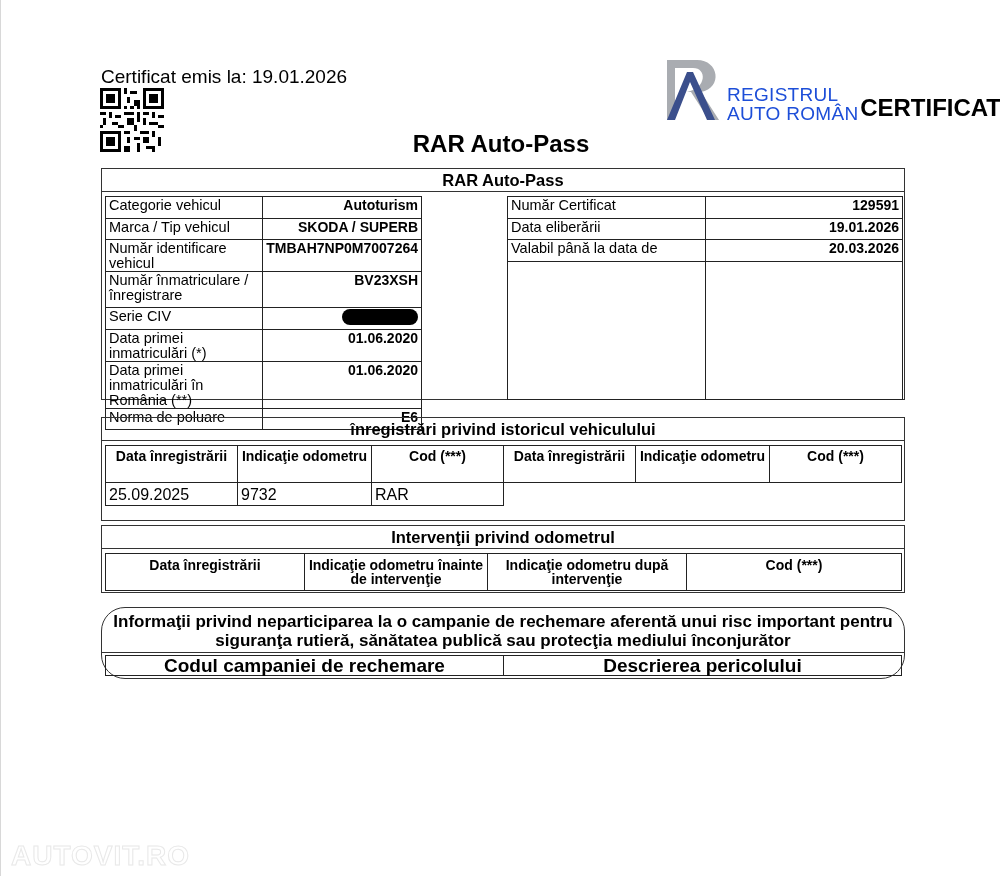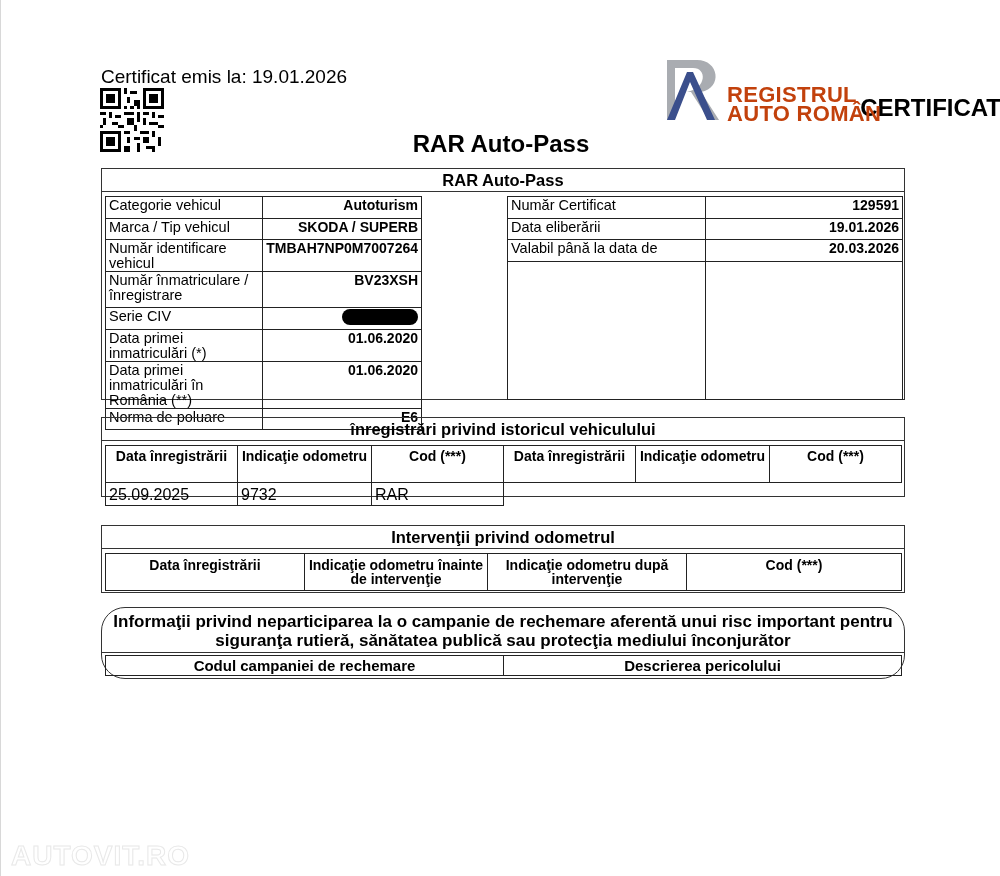--- a/index.html
+++ b/index.html
@@ -7,54 +7,54 @@
   body { font-family: "Liberation Sans", "DejaVu Sans", sans-serif; color: #000; position: relative; }
   .page { position: absolute; left: 0; top: 0; width: 1000px; height: 876px; border-left: 1px solid #d8d8d8; }
 
   .issued { position: absolute; left: 100px; top: 66px; font-size: 19px; text-align: right; }
   .qr { position: absolute; left: 99px; top: 88px; width: 64px; height: 64px; }
 
   .title1 { position: absolute; left: 0; width: 1000px; top: 94px; text-align: right; font-size: 24px; font-weight: bold; }
   .title2 { position: absolute; left: 0; width: 1000px; top: 130px; text-align: center; font-size: 24px; font-weight: bold; }
 
   .logo { position: absolute; left: 662px; top: 58px; width: 200px; height: 66px; }
-  .logo-text { position: absolute; left: 726px; top: 85px; color: #c2410c; font-weight: bold; font-size: 22px; line-height: 19px; letter-spacing: 0.3px; }
+  .logo-text { position: absolute; left: 726px; top: 85px; color: #1d4ed8; font-weight: normal; font-size: 19px; line-height: 19px; letter-spacing: 0.3px; }
 
   .box { position: absolute; left: 100px; width: 804px; border: 1px solid #333; }
   .box-title { text-align: center; font-weight: bold; font-size: 16.5px; line-height: 22px; border-bottom: 1px solid #333; }
 
   
   .box1 { top: 168px; height: 232px; }
   .t-left { position: absolute; left: 3px; top: 27px; width: 317px; border-collapse: collapse; }
   .t-right { position: absolute; left: 405px; top: 27px; width: 396px; border-collapse: collapse; }
   table.grid td { border: 1px solid #222; font-size: 14.5px; padding: 1px 3px 0 3px; vertical-align: top; line-height: 15px; }
   .t-left td.lab { width: 198px; }
   .t-left td.val, .t-right td.val { text-align: right; font-weight: bold; font-size: 14px; }
   .t-right td.lab { width: 198px; }
   .h21 { height: 21.5px; }
   .h36 { height: 36px; }
   .redact { display: inline-block; width: 76px; height: 16px; background: #000; border-radius: 8px; vertical-align: middle; }
 
   
-  .box2 { top: 417px; height: 80px; }
+  .box2 { top: 417px; height: 104px; }
   .hist { position: absolute; left: 3px; top: 27px; width: 797px; border-collapse: collapse; }
   .hist th { border: 1px solid #222; font-size: 14px; font-weight: bold; text-align: center; vertical-align: top; line-height: 14px; padding: 3px 2px 0 2px; height: 37px; }
   .hist td { border: 1px solid #222; font-size: 16px; padding: 2px 3px 0 3px; height: 23px; line-height: 18px; }
   .hist td.empty { border-left: 1px solid #222; border-right: none; border-bottom: none; }
 
   
   .box3 { top: 525px; height: 68px; }
   .odo { position: absolute; left: 3px; top: 27px; width: 797px; border-collapse: collapse; }
   .odo th { border: 1px solid #222; font-size: 14px; font-weight: bold; text-align: center; vertical-align: top; line-height: 14px; padding: 4px 2px 0 2px; height: 37px; }
 
   
   .box4 { top: 607px; height: 72px; border-radius: 24px; }
   .box4 .box-title { line-height: 19px; padding-top: 4px; padding-bottom: 2px; font-size: 17px; }
   .recall { position: absolute; left: 3px; top: 47px; width: 797px; border-collapse: collapse; }
-  .recall th { border: 1px solid #222; font-size: 15px; font-weight: bold; text-align: center; height: 20px; line-height: 18px; }
+  .recall th { border: 1px solid #222; font-size: 19px; font-weight: bold; text-align: center; height: 20px; line-height: 18px; }
 
   .watermark { position: absolute; left: 10px; top: 840px; font-size: 28px; font-weight: bold; color: #fff; -webkit-text-stroke: 1px #e6e6e6; letter-spacing: 1px; opacity: 0.9; }
 </style>
 </head>
 <body>
 
 <div class="page">
 
   <div class="issued">Certificat emis la: 19.01.2026</div>
 

